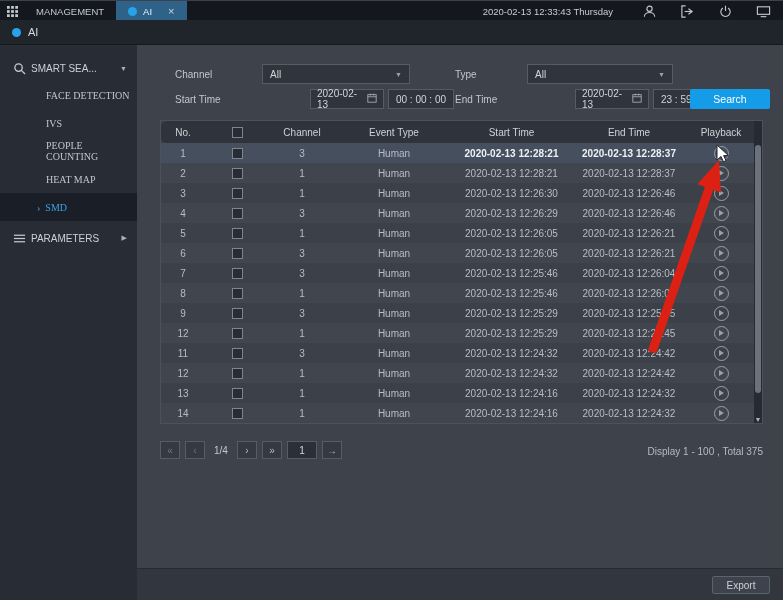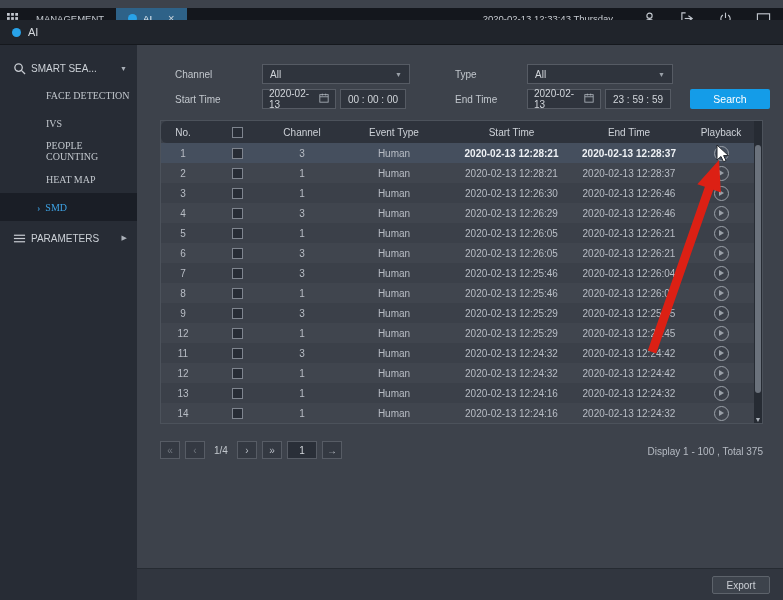--- a/index.html
+++ b/index.html
@@ -1,21 +1,21 @@
 <!DOCTYPE html>
 <html><head>
 <meta charset="utf-8">
 <style>
   * { margin:0; padding:0; box-sizing:border-box; }
   html,body { background:#1a1d22; }
   .screen { position:relative; width:783px; height:600px; background:#3d424b;
             font-family:"Liberation Sans", sans-serif; overflow:hidden; color:#bcc1c9; }
 
   
-  .topbar { position:absolute; left:0; top:8px; width:100%; height:20px; background:#14171d;
+  .topbar { position:absolute; left:0; top:1px; width:100%; height:20px; background:#14171d;
             display:flex; align-items:center; }
   .appgrid { width:24px; display:flex; justify-content:center; align-items:center; }
   .tab { height:20px; display:flex; align-items:center; padding:0 12px; font-size:9.5px;
          color:#c3c8cf; gap:6px; cursor:default; }
   .tab.active { background:#2e6288; color:#eaf1f6; }
   .tab .close { margin-left:10px; color:#cdd6dd; font-size:11px; line-height:1; }
   .dot { width:9px; height:9px; border-radius:50%; background:#28a2e8; display:inline-block; }
   .top-right { margin-left:auto; display:flex; align-items:center; gap:23px; padding-right:12px; }
   .datetime { font-size:9.5px; color:#c8ccd2; margin-right:6px; }
   .topicon { width:15px; height:15px; display:inline-flex; }
@@ -40,21 +40,21 @@
 
   
   .main { position:absolute; left:137px; top:45px; width:646px; height:555px; background:#3d424b; }
   .flabel { position:absolute; font-size:10px; color:#c2c7cd; }
   .dd { position:absolute; height:20px; background:#2f343d; border:1px solid #565b64;
         display:flex; align-items:center; justify-content:space-between; font-size:10px;
         color:#d2d6db; padding:0 7px; }
   .dd .ddcaret { font-size:7px; color:#9aa0a8; }
   .input-box { position:absolute; height:20px; background:#2f343d; border:1px solid #565b64;
                display:flex; align-items:center; font-size:10px; color:#d2d6db; padding:0 6px;
-               justify-content:space-between; }
+               justify-content:space-between;margin-left:48px; }
   .input-box.time { justify-content:center; }
   .search-btn { position:absolute; left:553px; top:44px; width:80px; height:20px; background:#149ce8;
                 color:#fff; font-size:10.5px; display:flex; align-items:center; justify-content:center;
                 border-radius:2px; }
 
   
   .table { position:absolute; left:23px; top:75px; width:603px; border:1px solid #4c525b;
            background:#3b4049; }
   .thead { display:flex; height:22px; background:#2e333c; font-size:10px; color:#ced2d8;
            align-items:center;border-radius:6px; }

